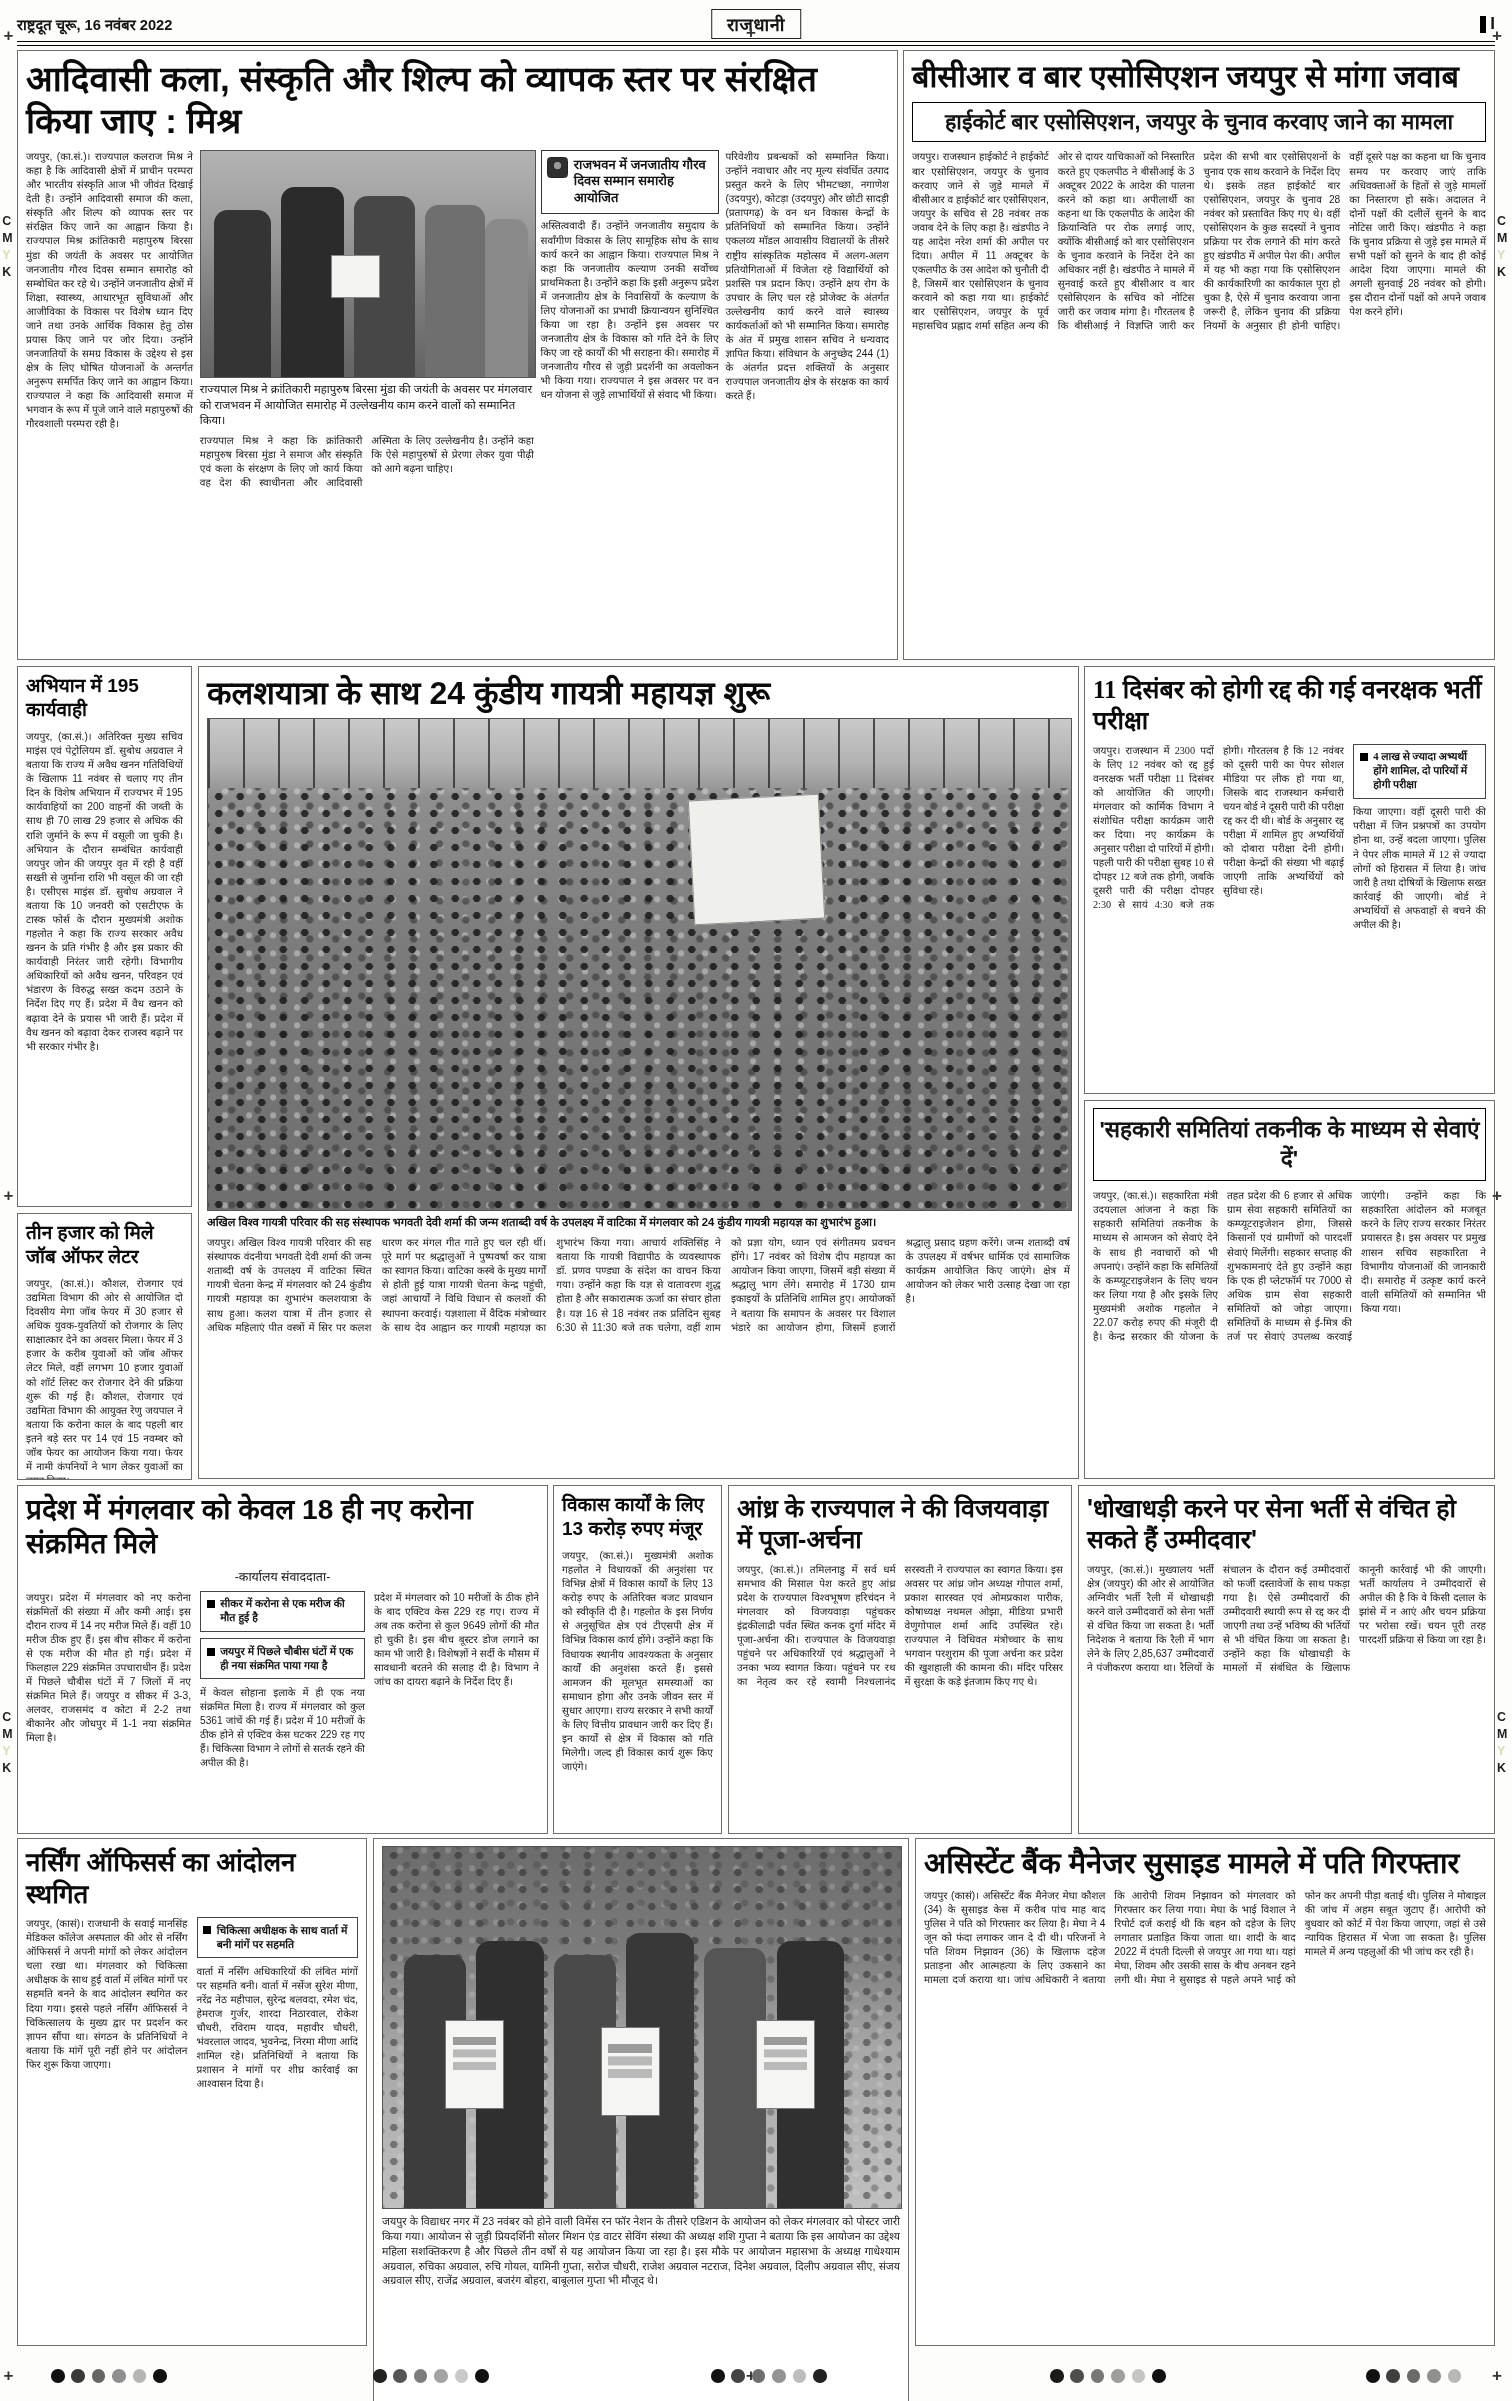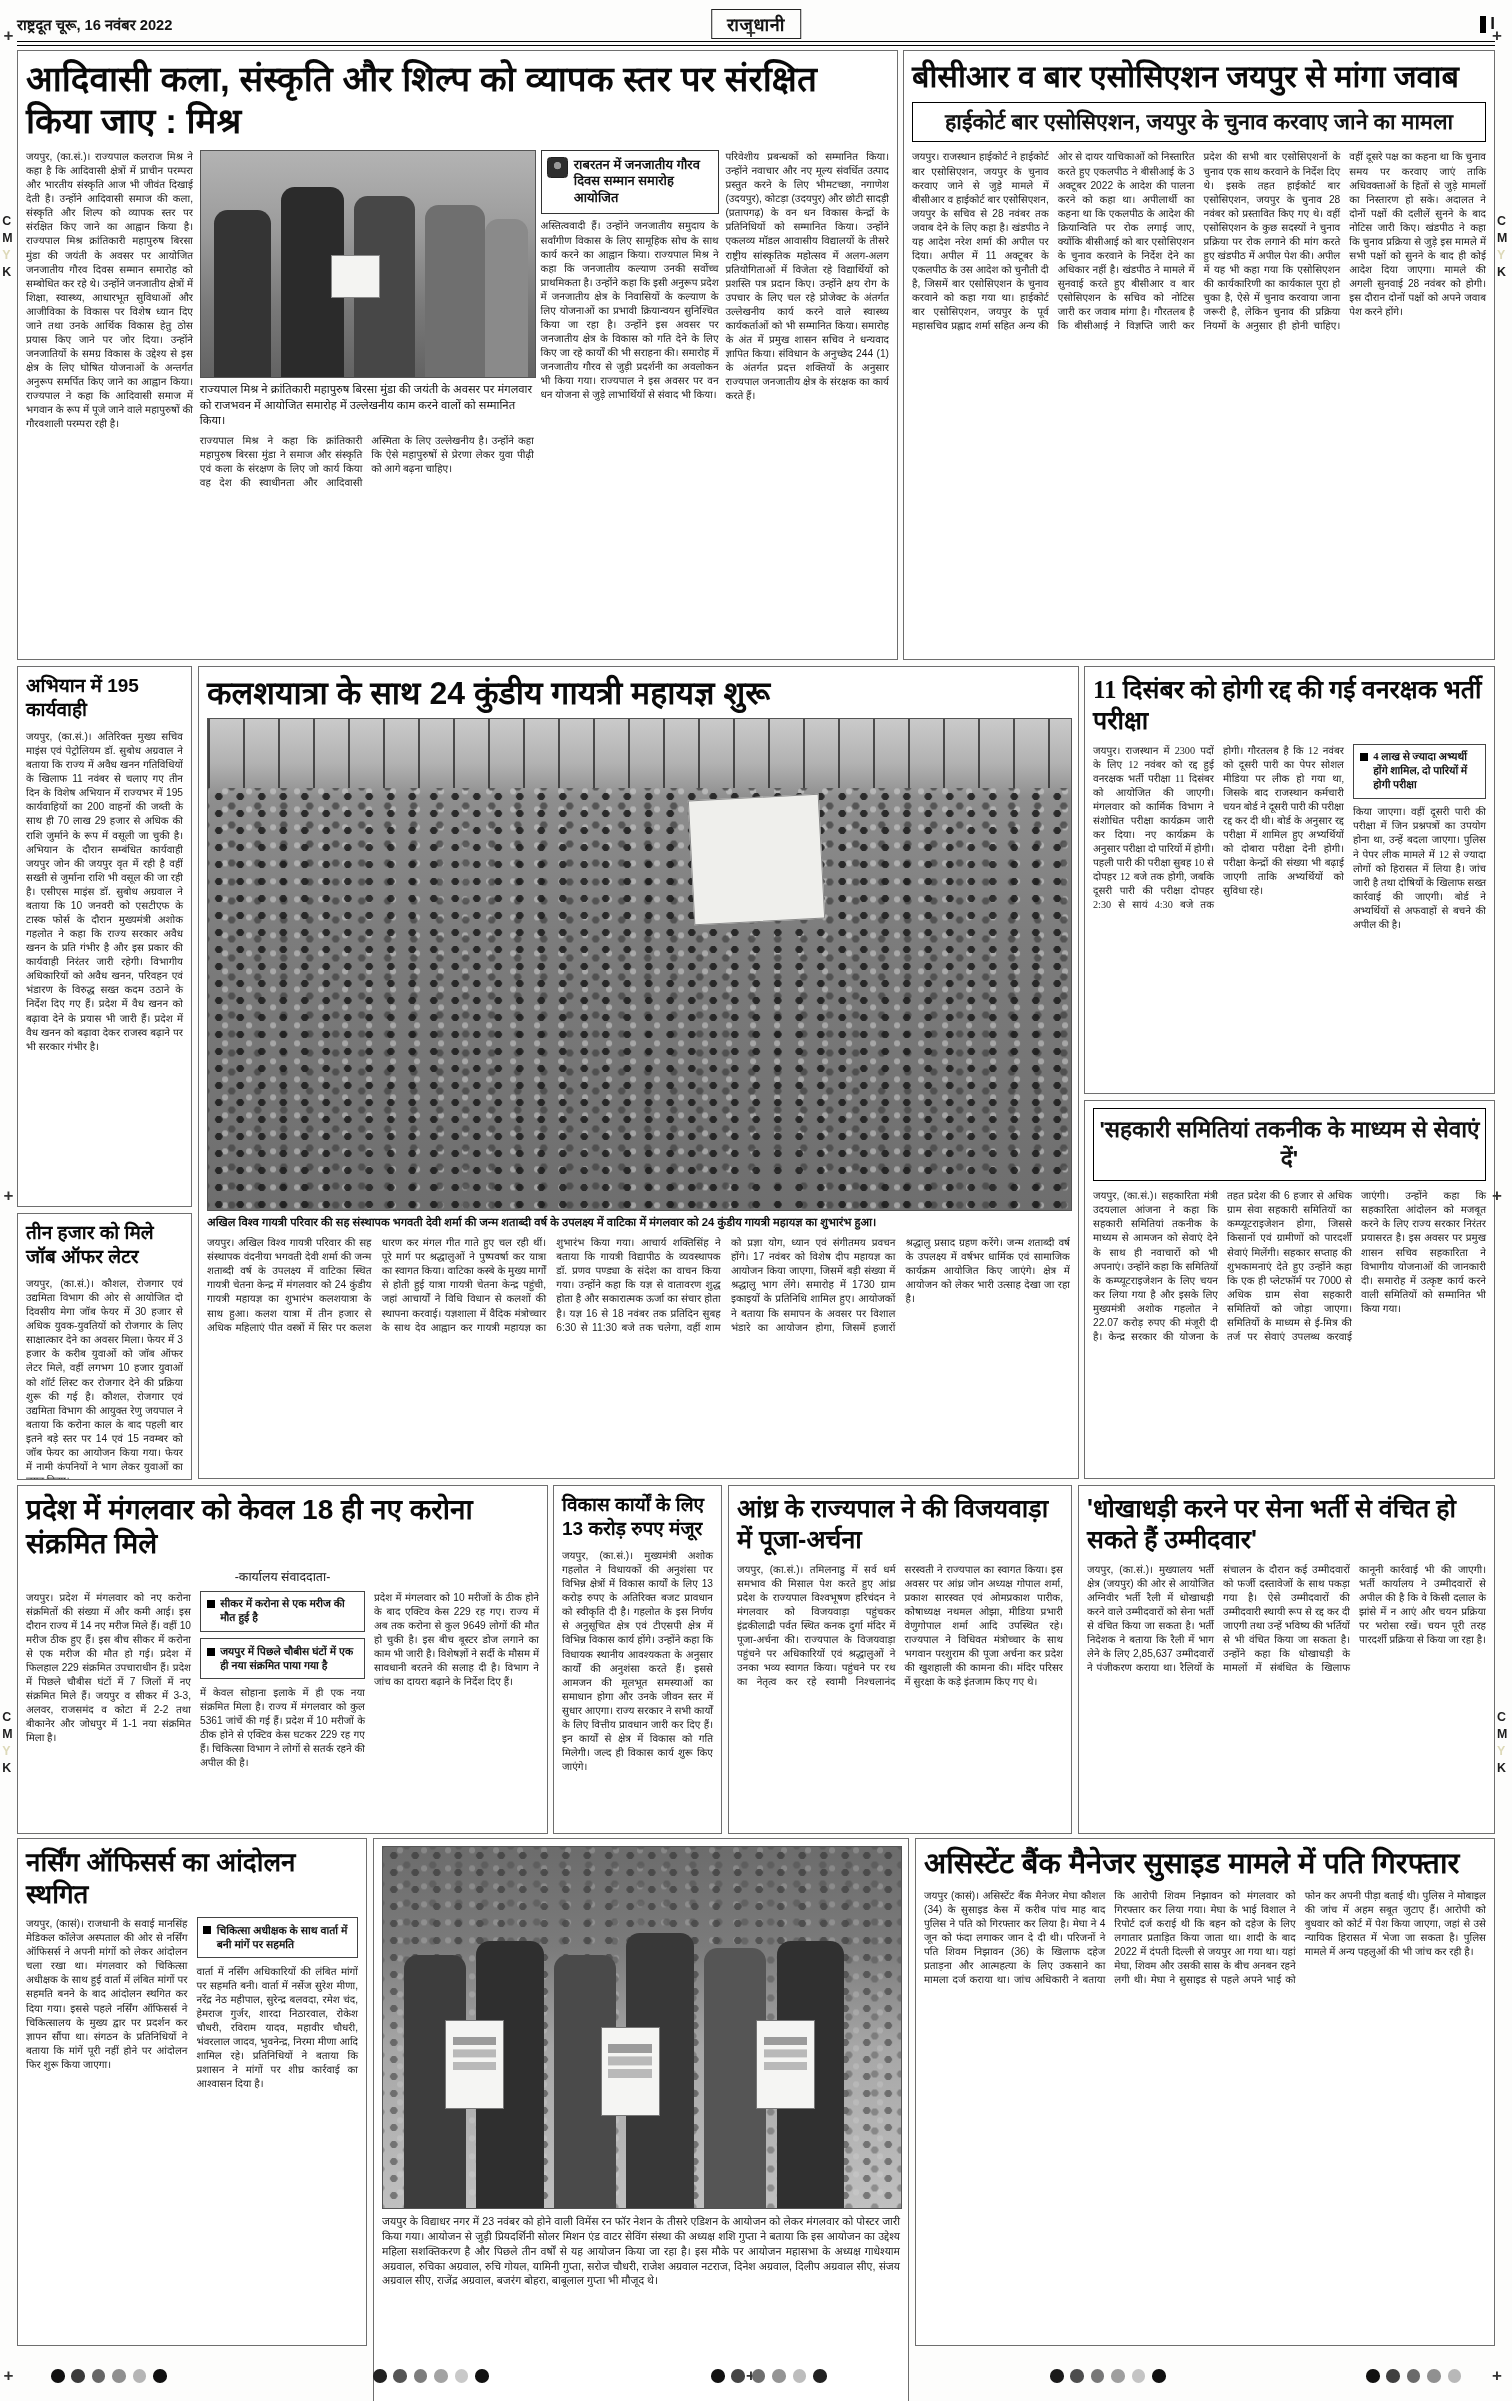--- a/index.html
+++ b/index.html
@@ -86,26 +86,26 @@
       <div>
         <div class="photo photo-ceremony" style="width:100%;height:226px;">
           <div class="sil" style="left:4%;top:26%;width:17%;height:74%;"></div>
           <div class="sil" style="left:24%;top:16%;width:19%;height:84%;background:#2b2b2b;"></div>
           <div class="sil" style="left:46%;top:20%;width:18%;height:80%;background:#474747;"></div>
           <div class="sil sil-light" style="left:67%;top:24%;width:18%;height:76%;"></div>
           <div class="sil sil-light" style="left:85%;top:30%;width:13%;height:70%;background:#8a8a8a;"></div>
           <div class="cert" style="left:39%;top:46%;width:14%;height:18%;"></div>
         </div>
         <p class="caption">राज्यपाल मिश्र ने क्रांतिकारी महापुरुष बिरसा मुंडा की जयंती के अवसर पर मंगलवार को राजभवन में आयोजित समारोह में उल्लेखनीय काम करने वालों को सम्मानित किया।</p>
-        <div class="body cols-2" style="height:169px;font-family:Liberation Serif, serif;">राज्यपाल मिश्र ने कहा कि क्रांतिकारी महापुरुष बिरसा मुंडा ने समाज और संस्कृति एवं कला के संरक्षण के लिए जो कार्य किया वह देश की स्वाधीनता और आदिवासी अस्मिता के लिए उल्लेखनीय है। उन्होंने कहा कि ऐसे महापुरुषों से प्रेरणा लेकर युवा पीढ़ी को आगे बढ़ना चाहिए।</div>
+        <div class="body cols-2" style="height:169px;">राज्यपाल मिश्र ने कहा कि क्रांतिकारी महापुरुष बिरसा मुंडा ने समाज और संस्कृति एवं कला के संरक्षण के लिए जो कार्य किया वह देश की स्वाधीनता और आदिवासी अस्मिता के लिए उल्लेखनीय है। उन्होंने कहा कि ऐसे महापुरुषों से प्रेरणा लेकर युवा पीढ़ी को आगे बढ़ना चाहिए।</div>
       </div>
       <div>
         <div class="event-box">
           <span class="event-icon"></span>
-          <span class="event-title">राबरतन में जनजातीय गौरव दिवस सम्मान समारोह आयोजित</span>
+          <span class="event-title">राजभवन में जनजातीय गौरव दिवस सम्मान समारोह आयोजित</span>
         </div>
         <div class="body">अस्तित्ववादी हैं। उन्होंने जनजातीय समुदाय के सर्वांगीण विकास के लिए सामूहिक सोच के साथ कार्य करने का आह्वान किया। राज्यपाल मिश्र ने कहा कि जनजातीय कल्याण उनकी सर्वोच्च प्राथमिकता है। उन्होंने कहा कि इसी अनुरूप प्रदेश में जनजातीय क्षेत्र के निवासियों के कल्याण के लिए योजनाओं का प्रभावी क्रियान्वयन सुनिश्चित किया जा रहा है। उन्होंने इस अवसर पर जनजातीय क्षेत्र के विकास को गति देने के लिए किए जा रहे कार्यों की भी सराहना की। समारोह में जनजातीय गौरव से जुड़ी प्रदर्शनी का अवलोकन भी किया गया। राज्यपाल ने इस अवसर पर वन धन योजना से जुड़े लाभार्थियों से संवाद भी किया।</div>
       </div>
       <div class="body">परिवेशीय प्रबन्धकों को सम्मानित किया। उन्होंने नवाचार और नए मूल्य संवर्धित उत्पाद प्रस्तुत करने के लिए भीमटच्छा, नगाणेश (उदयपुर), कोटड़ा (उदयपुर) और छोटी सादड़ी (प्रतापगढ़) के वन धन विकास केन्द्रों के प्रतिनिधियों को सम्मानित किया। उन्होंने एकलव्य मॉडल आवासीय विद्यालयों के तीसरे राष्ट्रीय सांस्कृतिक महोत्सव में अलग-अलग प्रतियोगिताओं में विजेता रहे विद्यार्थियों को प्रशस्ति पत्र प्रदान किए। उन्होंने क्षय रोग के उपचार के लिए चल रहे प्रोजेक्ट के अंतर्गत उल्लेखनीय कार्य करने वाले स्वास्थ्य कार्यकर्ताओं को भी सम्मानित किया। समारोह के अंत में प्रमुख शासन सचिव ने धन्यवाद ज्ञापित किया। संविधान के अनुच्छेद 244 (1) के अंतर्गत प्रदत्त शक्तियों के अनुसार राज्यपाल जनजातीय क्षेत्र के संरक्षक का कार्य करते हैं।</div>
     </div>
   </section>
 
   <section class="art" style="left:903px;top:50px;width:592px;height:610px;">
     <h1 class="hl hl-lg">बीसीआर व बार एसोसिएशन जयपुर से मांगा जवाब</h1>
     <div class="subhead-box">हाईकोर्ट बार एसोसिएशन, जयपुर के चुनाव करवाए जाने का मामला</div>

